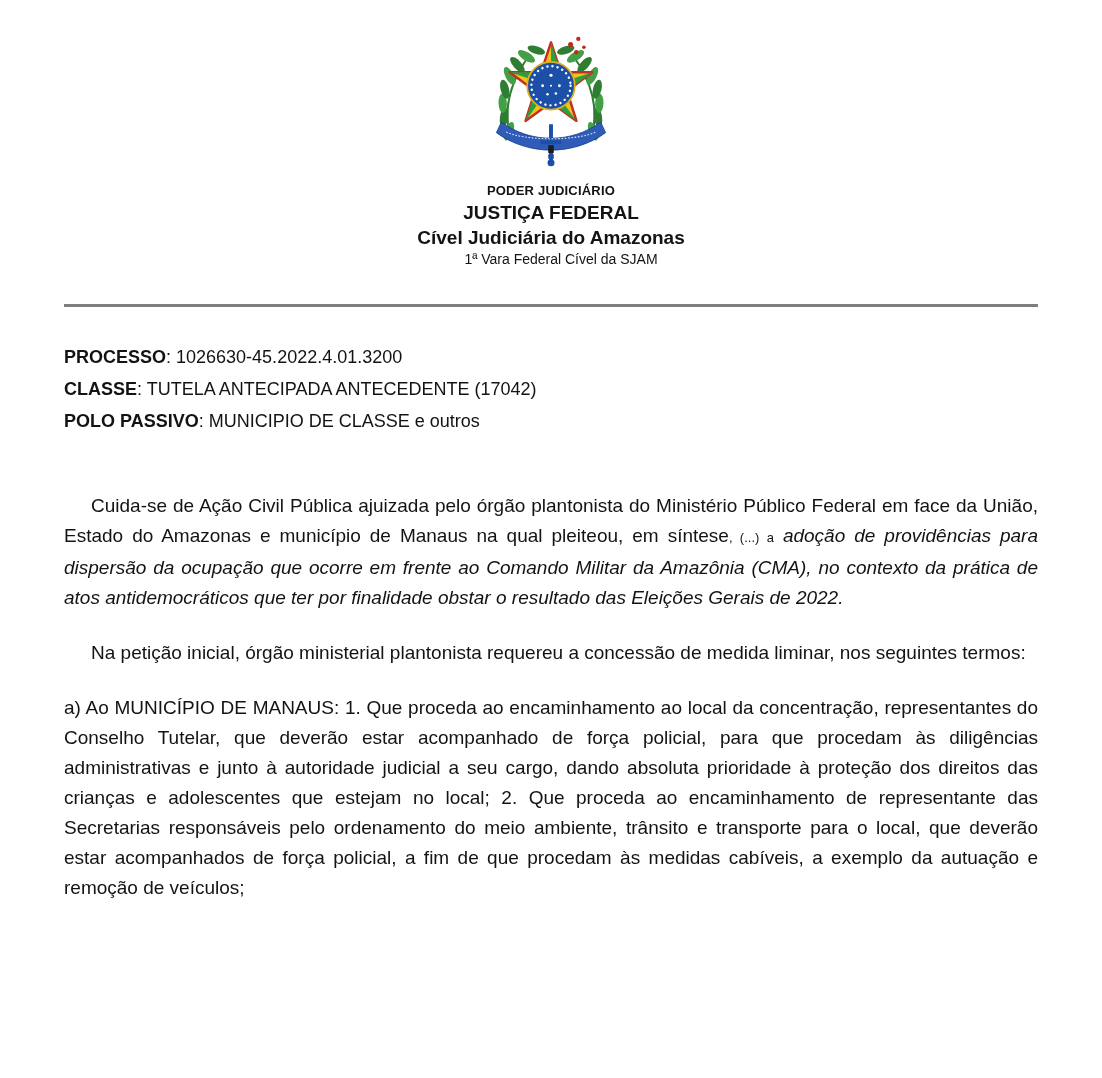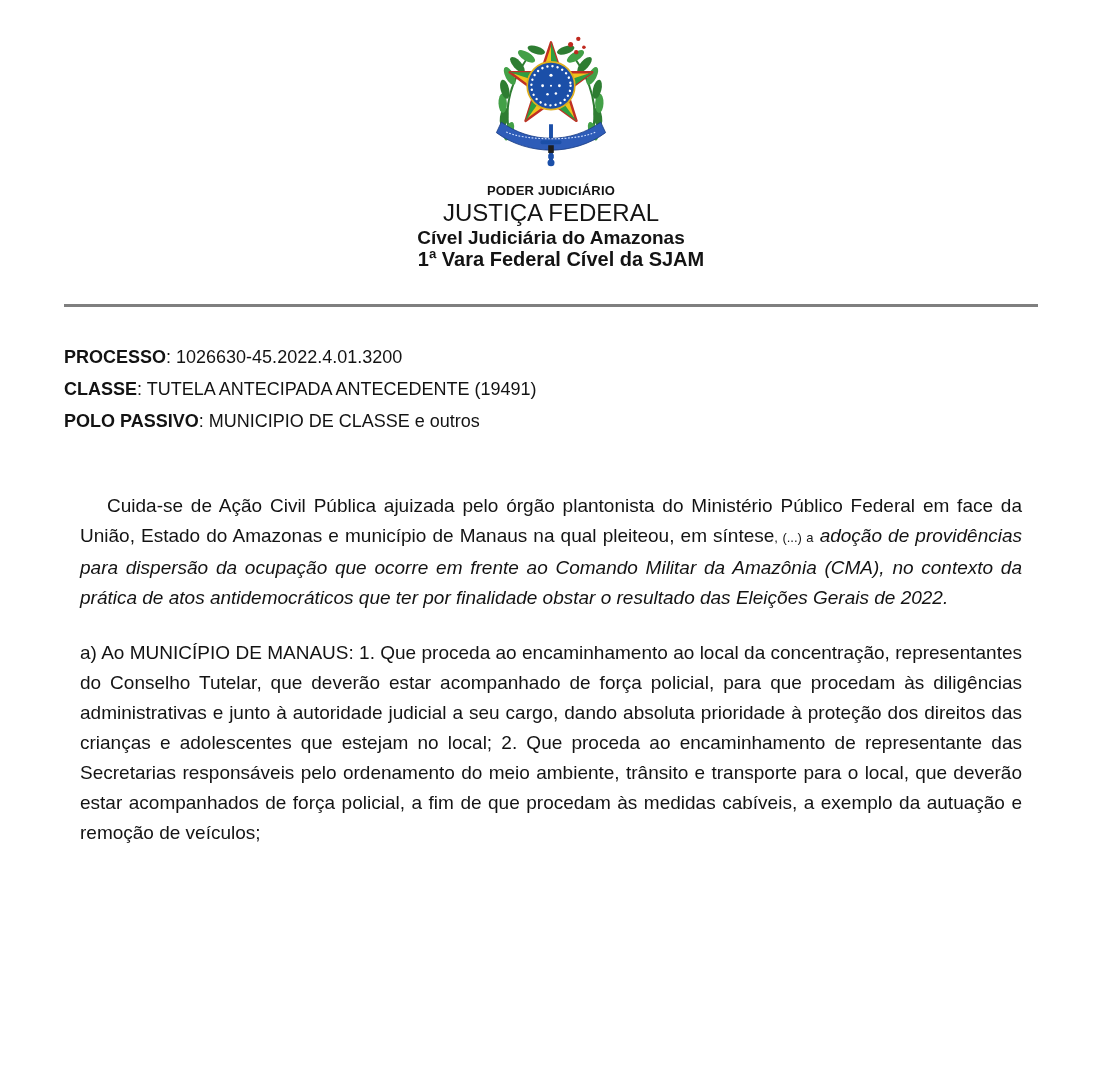--- a/index.html
+++ b/index.html
@@ -4,29 +4,29 @@
 <style>
   html,body { margin:0; padding:0; background:#ffffff; }
   .page {
     width:1102px; height:1078px; background:#ffffff; overflow:hidden;
     font-family:"Liberation Sans", sans-serif; color:#131313;
     position:relative;
   }
   .header { text-align:center; padding-top:26px; }
   .emblem-wrap { display:flex; justify-content:center; }
   .h1 { font-size:13px; font-weight:bold; letter-spacing:.2px; line-height:19px; margin-top:4px; }
-  .h2 { font-size:24px; font-weight:400; line-height:26px; }
+  .h2 { font-size:19px; font-weight:700; line-height:26px; }
   .h3 { font-size:19px; font-weight:bold; line-height:24px; }
-  .h4 { font-size:20px; font-weight:bold; line-height:18px;padding-left:20px; }
+  .h4 { font-size:14px; font-weight:normal; line-height:18px;padding-left:20px; }
   .divider { margin:36px 64px 0 64px; height:3px; background:#7f7f7f; }
   .case-info { margin:34px 64px 0 64px; font-size:18px; line-height:32px; }
   .case-info .row { white-space:nowrap; }
   .case-info .lbl { font-weight:bold; }
   .doc-title { margin:58px 64px 0 214px; font-size:17px; font-weight:bold; letter-spacing:.3px; }
-  .body-text { margin:0 80px; font-size:19px; line-height:30px; text-align:justify; }
+  .body-text { margin:0 64px; font-size:19px; line-height:30px; text-align:justify; }
   .body-text p { margin:0; }
   .p-first { margin-top:54px !important; }
   .p-gap   { margin-top:25px !important; }
   .indent { text-indent:27px; }
   .small-note { font-size:13px; }
   .quote-italic { font-style:italic; }
 </style>
 </head>
 <body>
 
@@ -106,28 +106,29 @@
     <div class="h4">1ª Vara Federal Cível da SJAM</div>
   </div>
 
   <div class="divider"></div>
 
   <div class="case-info">
     <div class="row">
       <span class="lbl">PROCESSO</span><span>: 1026630-45.2022.4.01.3200</span>
     </div>
     <div class="row">
-      <span class="lbl">CLASSE</span><span>: TUTELA ANTECIPADA ANTECEDENTE (19491)</span>
+      <span class="lbl">CLASSE</span><span>: TUTELA ANTECIPADA ANTECEDENTE (17042)</span>
     </div>
     <div class="row">
       <span class="lbl">POLO PASSIVO</span><span>: MUNICIPIO DE CLASSE e outros</span>
     </div>
   </div>
 
 
   <div class="body-text">
     <p class="indent p-first"><span>Cuida-se de Ação Civil Pública ajuizada pelo órgão plantonista do Ministério Público Federal em face da União, Estado do Amazonas e município de Manaus na qual pleiteou, em síntese</span><span class="small-note">, (...) a</span><span class="quote-italic"> adoção de providências para dispersão da ocupação que ocorre em frente ao Comando Militar da Amazônia (CMA), no contexto da prática de atos antidemocráticos que ter por finalidade obstar o resultado das Eleições Gerais de 2022.</span></p>
 
+    <p class="indent p-gap">Na petição inicial, órgão ministerial plantonista requereu a concessão de medida liminar, nos seguintes termos:</p>
 
     <p class="p-gap">a) Ao MUNICÍPIO DE MANAUS: 1. Que proceda ao encaminhamento ao local da concentração, representantes do Conselho Tutelar, que deverão estar acompanhado de força policial, para que procedam às diligências administrativas e junto à autoridade judicial a seu cargo, dando absoluta prioridade à proteção dos direitos das crianças e adolescentes que estejam no local; 2. Que proceda ao encaminhamento de representante das Secretarias responsáveis pelo ordenamento do meio ambiente, trânsito e transporte para o local, que deverão estar acompanhados de força policial, a fim de que procedam às medidas cabíveis, a exemplo da autuação e remoção de veículos;</p>
   </div>
 
 </div>
 
 </body></html>

